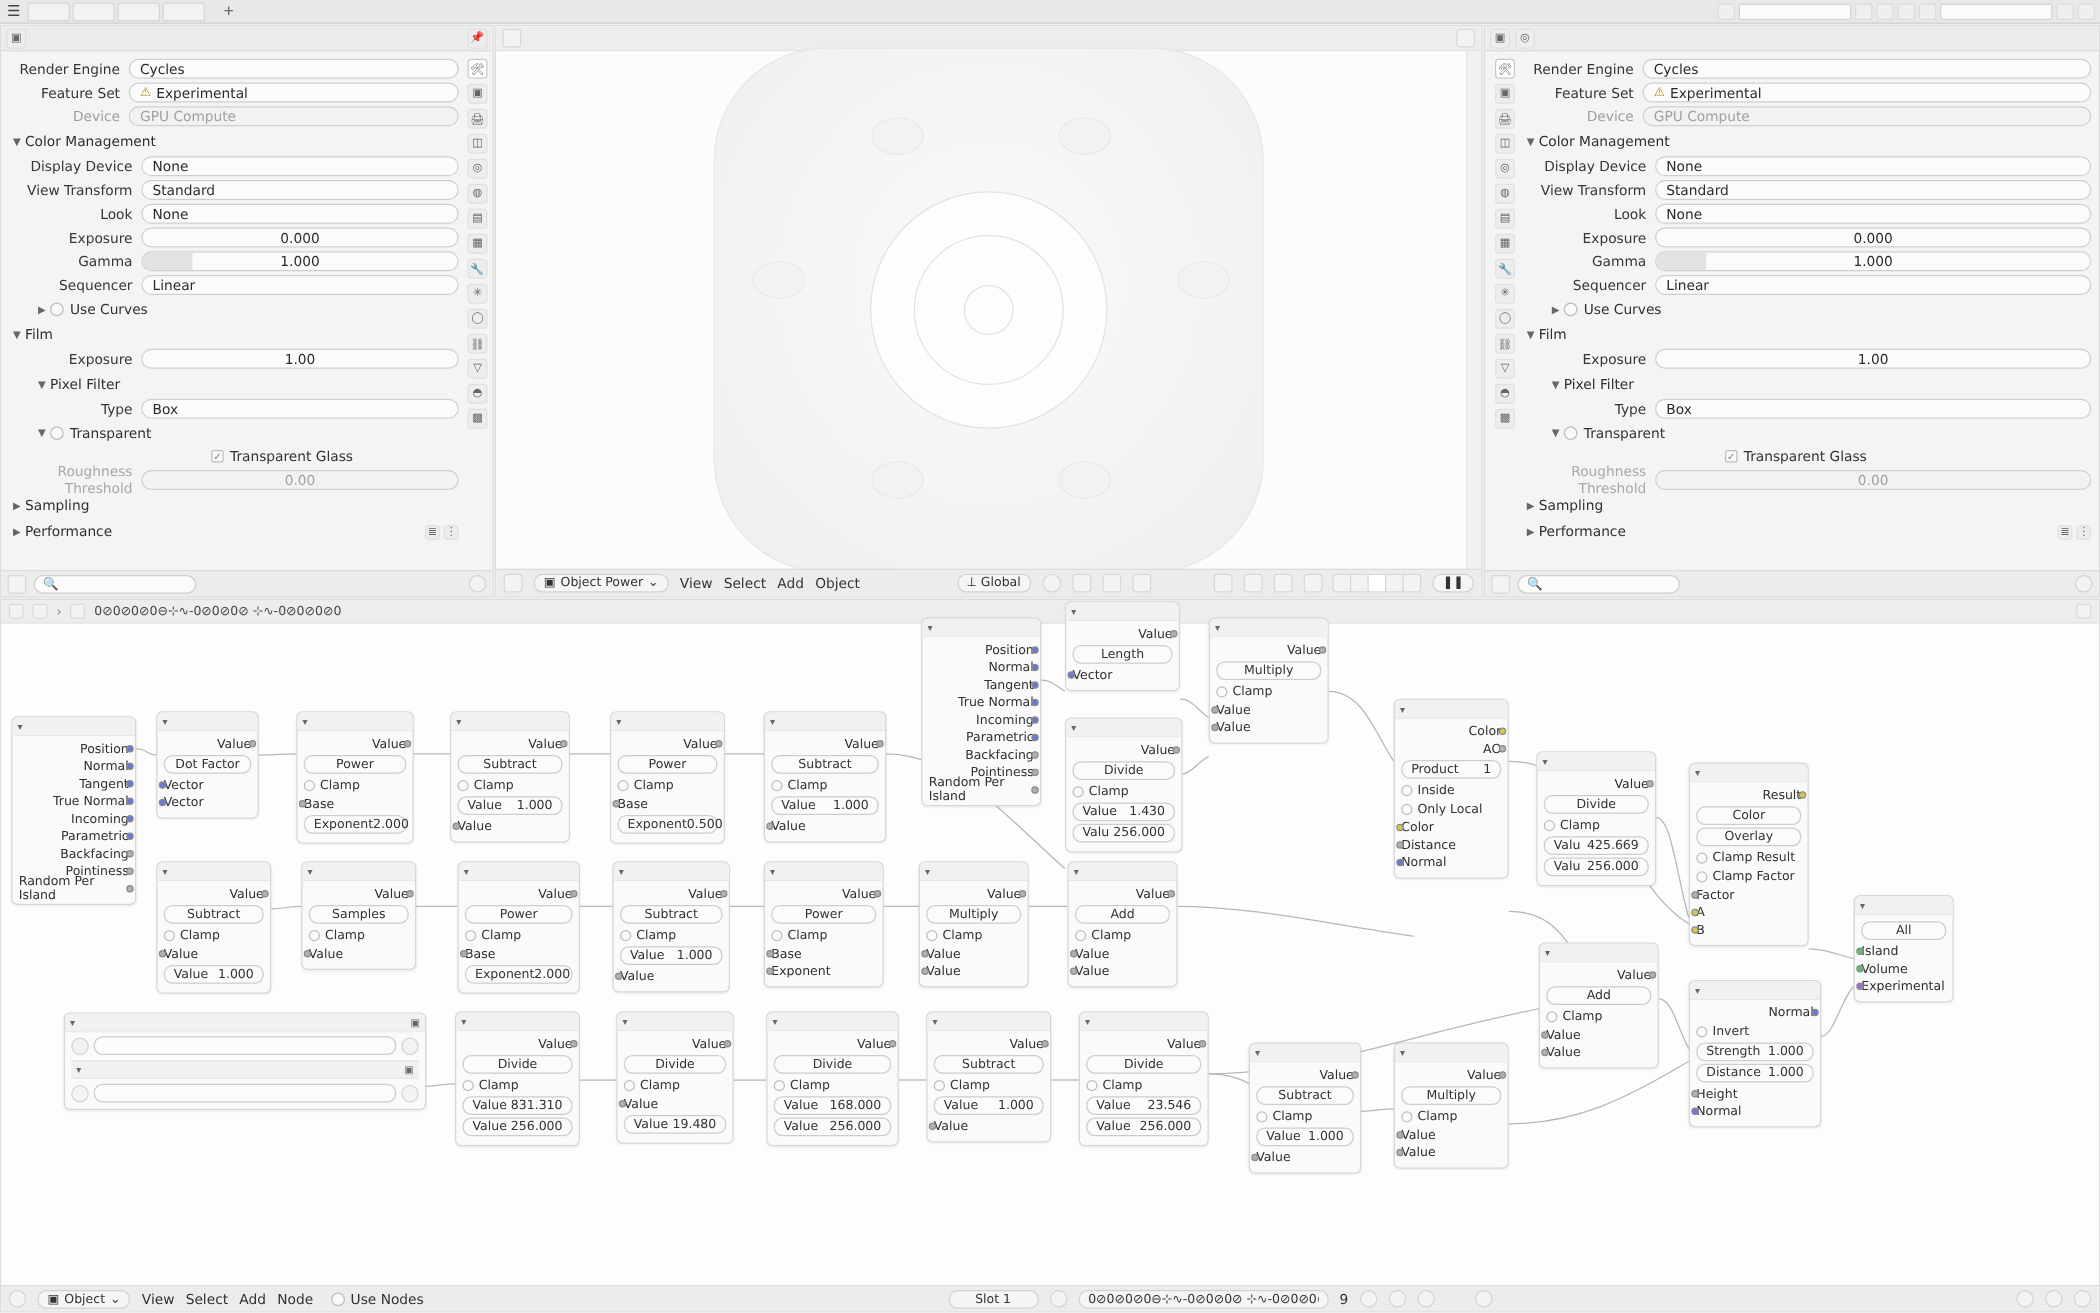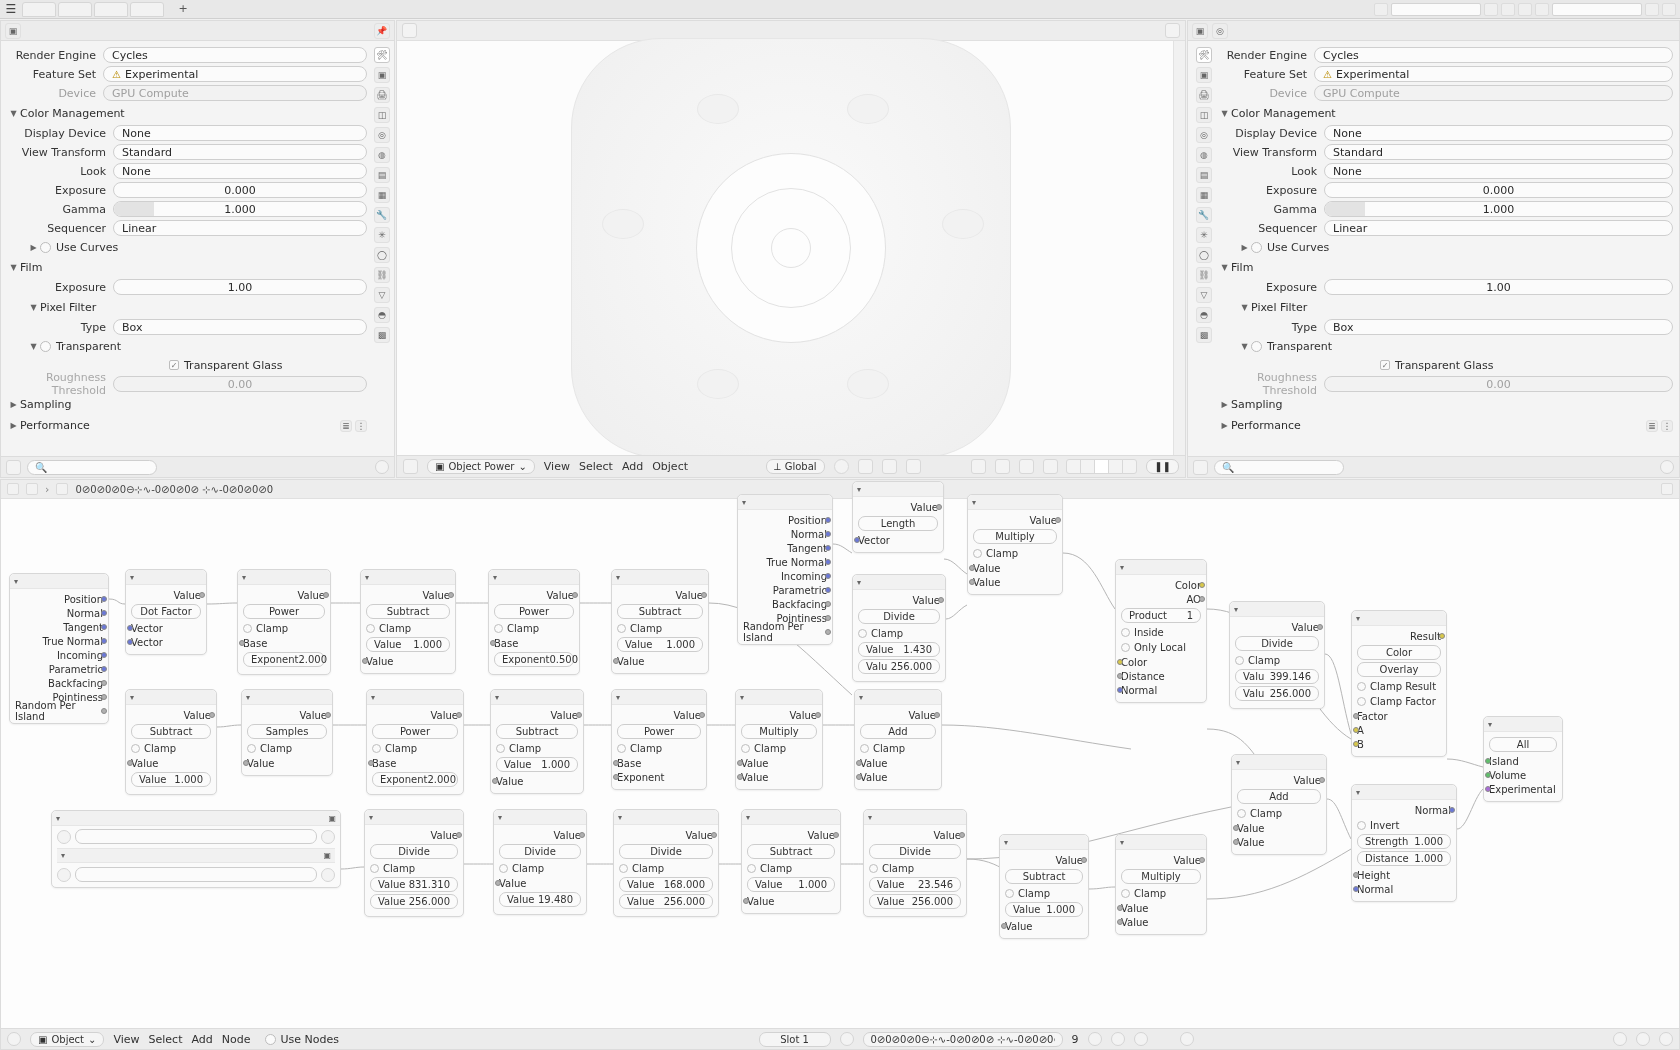--- a/index.html
+++ b/index.html
@@ -915,21 +915,21 @@
           <div class="srow">
               <span>Value</span>
               <span class="sock out s-gray"></span>
             </div>
           <div class="nfield c">
               <span class="nm">Divide</span>
             </div>
           <div class="nck"><span class="dot"></span>Clamp</div>
           <div class="nfield">
               <span class="nm">Valu</span>
-              <span class="vv">399.146</span>
+              <span class="vv">425.669</span>
             </div>
           <div class="nfield">
               <span class="nm">Valu</span>
               <span class="vv">256.000</span>
             </div>
         </div>
       </div>
 
       <div class="node" style="left:1350px; top:111px; width:96px;">
         <div class="nhead">

